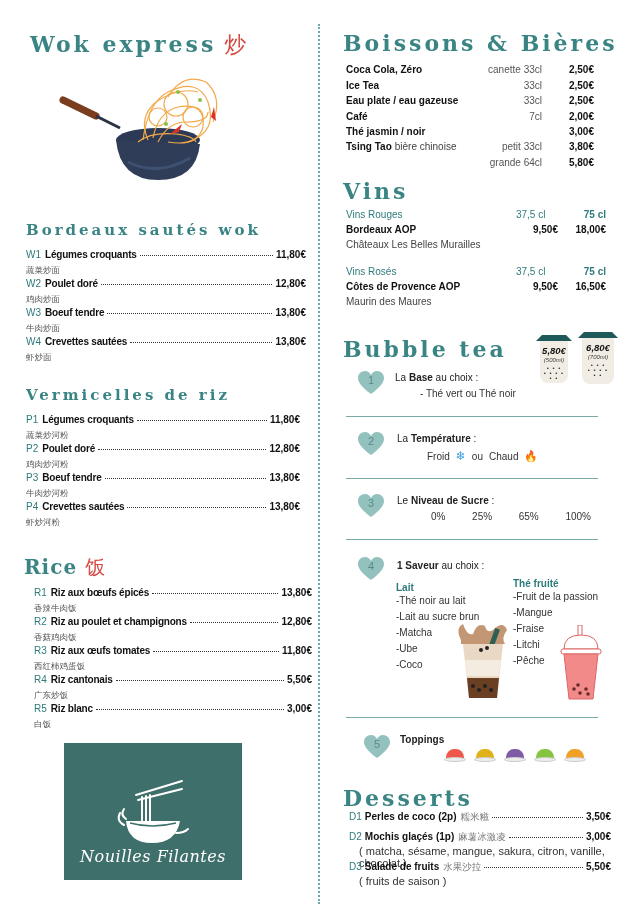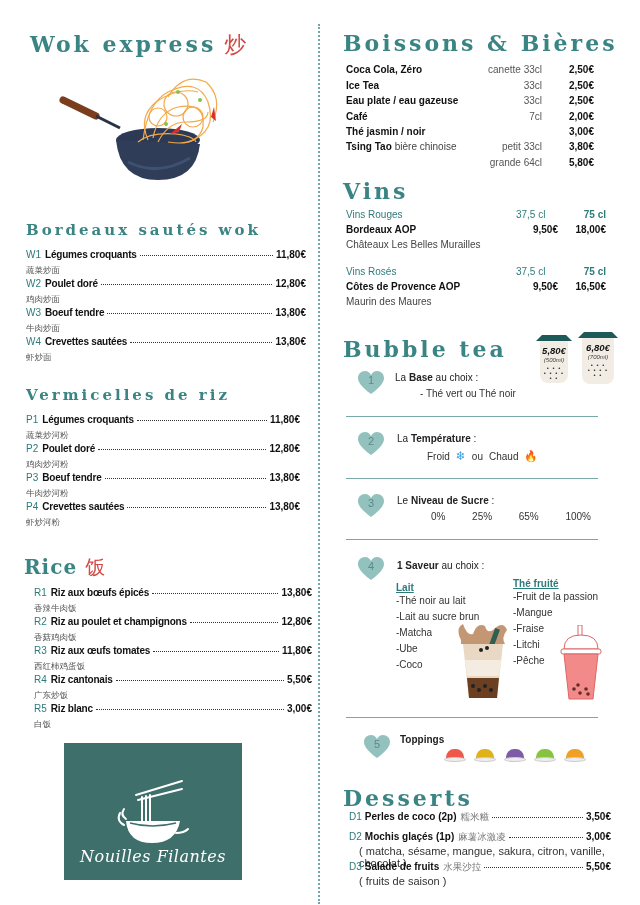--- a/index.html
+++ b/index.html
@@ -68,21 +68,21 @@
   .bt-options { position: absolute; font-size: 10px; color: #333; text-align: right; }
 
   .cup { position: absolute; width: 36px; height: 50px; }
   .cup-lid { position: absolute; top: 0; left: 0; right: 0; height: 8px; }
   .cup-body { position: absolute; top: 8px; left: 4px; right: 4px; bottom: 0; background: #f1ede4; border-radius: 0 0 8px 8px; }
   .cup-price { position: absolute; top: 12px; width: 100%; text-align: center; font-size: 9.5px; font-weight: bold; font-style: italic; }
   .cup-size { position: absolute; top: 24px; width: 100%; text-align: center; font-size: 6px; color: #444; font-style: italic; }
   .cup-pearls { position: absolute; top: 33px; width: 100%; text-align: center; font-size: 6px; letter-spacing: 1px; line-height: 5px; color: #333; }
 
   .flavor-col { position: absolute; font-size: 10px; color: #333; }
-  .flavor-col .fh { color: #2d7a7b; font-weight: bold; margin-bottom: 2px; text-decoration: underline; }
+  .flavor-col .fh { color: #2d7a7b; font-weight: bold; margin-bottom: 2px; }
   .flavor-col div.fi { height: 16px; }
 
   .toppings { position: absolute; left: 444px; top: 749px; display: flex; gap: 8px; }
   .topping { width: 22px; height: 14px; position: relative; }
   .topping .mound { position: absolute; left: 2px; top: 0; width: 18px; height: 10px; border-radius: 9px 9px 2px 2px; }
   .topping .plate { position: absolute; left: 0; top: 8px; width: 22px; height: 5px; border-radius: 50%; background: #eee; border: 1px solid #ccc; }
 
   
   .desserts { position: absolute; left: 349px; top: 811px; width: 262px; font-size: 10px; }
   .d-item { margin-bottom: 4px; }

